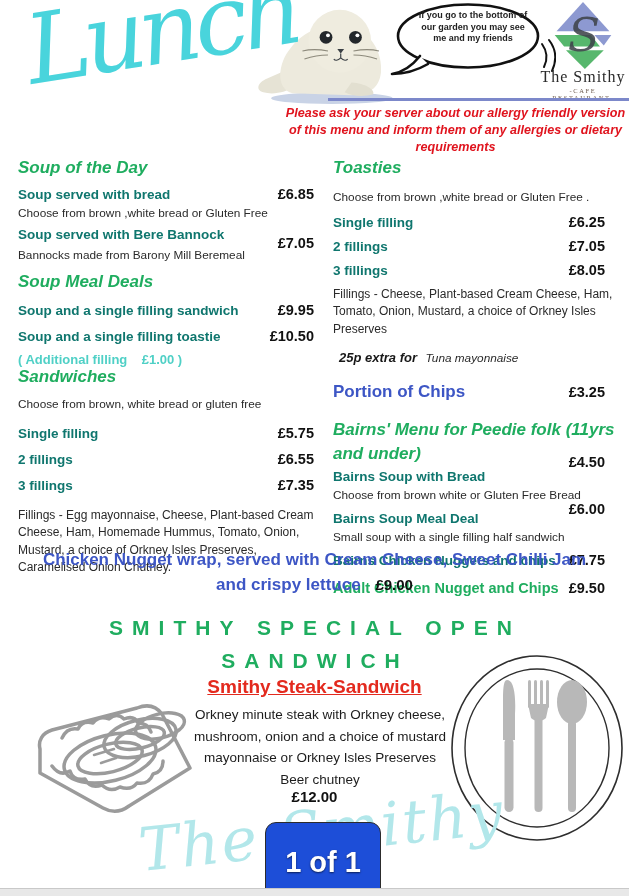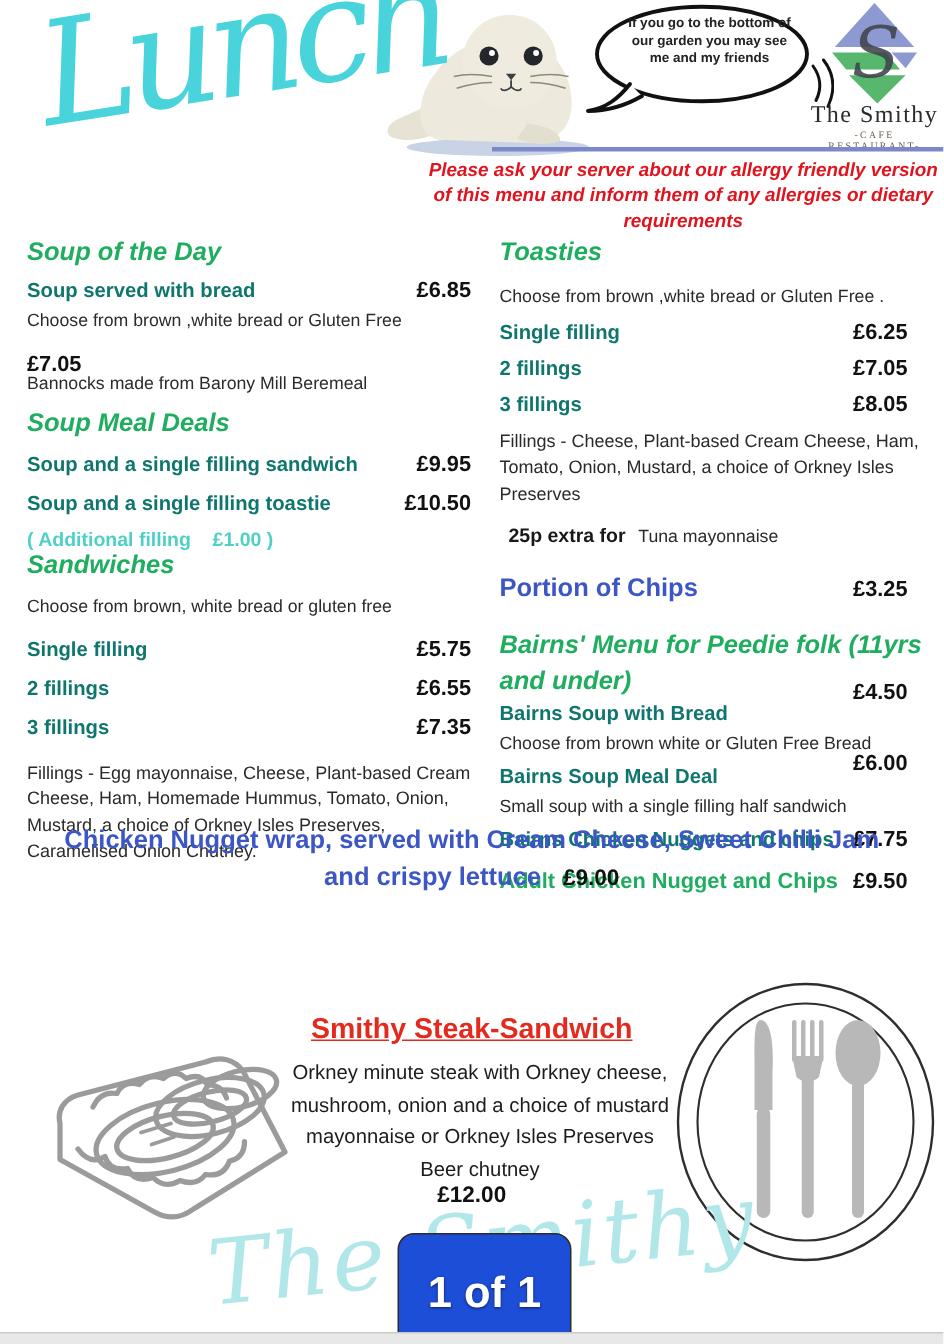--- a/index.html
+++ b/index.html
@@ -138,20 +138,21 @@
   <div class="col-left">
     <div class="h-green">Soup of the Day</div>
 
     <div class="row mt8">
       <span class="iname">Soup served with bread</span>
       <span class="iprice">£6.85</span>
     </div>
     <div class="note mt4">Choose from brown ,white bread or Gluten Free</div>
 
     <div class="row mt6">
+      <span class="iname">Soup served with Bere Bannock</span>
       <span class="iprice dn9">£7.05</span>
     </div>
     <div class="note mt6">Bannocks made from Barony Mill Beremeal</div>
 
     <div class="h-green mt10">Soup Meal Deals</div>
     <div class="row mt10">
       <span class="iname">Soup and a single filling sandwich</span>
       <span class="iprice">£9.95</span>
     </div>
     <div class="row mt10">
@@ -186,21 +187,21 @@
     </div>
     <div class="row mt8">
       <span class="iname">2 fillings</span>
       <span class="iprice">£7.05</span>
     </div>
     <div class="row mt8">
       <span class="iname">3 fillings</span>
       <span class="iprice">£8.05</span>
     </div>
     <div class="fillings mt8">Fillings - Cheese, Plant-based Cream Cheese, Ham, Tomato, Onion, Mustard, a choice of Orkney Isles Preserves</div>
-    <div class="mt10" style="padding-left:6px;">
+    <div class="mt10" style="padding-left:6px;font-style:italic;">
       <span style="font-size:13px;font-weight:bold;color:#181818;">25p extra for</span>
       <span class="note" style="margin-left:4px;">Tuna mayonnaise</span>
     </div>
 
     <div class="row mt16">
       <span class="h-blue">Portion of Chips</span>
       <span class="iprice">£3.25</span>
     </div>
 
     <div class="h-green mt16" style="line-height:1.4;width:290px;">Bairns' Menu for Peedie folk (11yrs and under)</div>
@@ -226,20 +227,21 @@
       <span class="iname green-item">Adult Chicken Nugget and Chips</span>
       <span class="iprice">£9.50</span>
     </div>
   </div>
 
   <div class="wrap-line">
     <span class="wname">Chicken Nugget wrap, served with Cream Cheese, Sweet Chilli Jam and crispy lettuce</span>
     <span class="wprice">£9.00</span>
   </div>
 
+  <div class="special-h">SMITHY SPECIAL OPEN SANDWICH</div>
   <div class="steak-h">Smithy Steak-Sandwich</div>
   <div class="desc">Orkney minute steak with Orkney cheese, mushroom, onion and a choice of mustard mayonnaise or Orkney Isles Preserves Beer chutney</div>
   <div class="special-price">£12.00</div>
 
   <svg class="sketch-svg" viewBox="0 0 205 165" fill="none" stroke="#9b9b9b" stroke-width="3.5" stroke-linecap="round" stroke-linejoin="round">
     <path d="M30,115 L93,150 C102,155 111,154 119,148 L180,110 L152,56 C146,48 137,46 127,50 L42,72 C32,75 28,83 30,91 Z"></path>
     <path d="M42,108 q8,11 18,5 q3,10 15,8 q5,10 17,6 q8,8 18,2 q11,4 17,-4 q12,2 16,-9 q10,-2 10,-13"></path>
     <path d="M52,80 q5,-11 16,-9 q4,-9 15,-6 q6,-8 16,-4 q8,-7 15,0 q10,-4 14,4 q10,0 13,9"></path>
     <g transform="rotate(-14 100 100)">
       <ellipse cx="100" cy="100" rx="47" ry="23"></ellipse>

